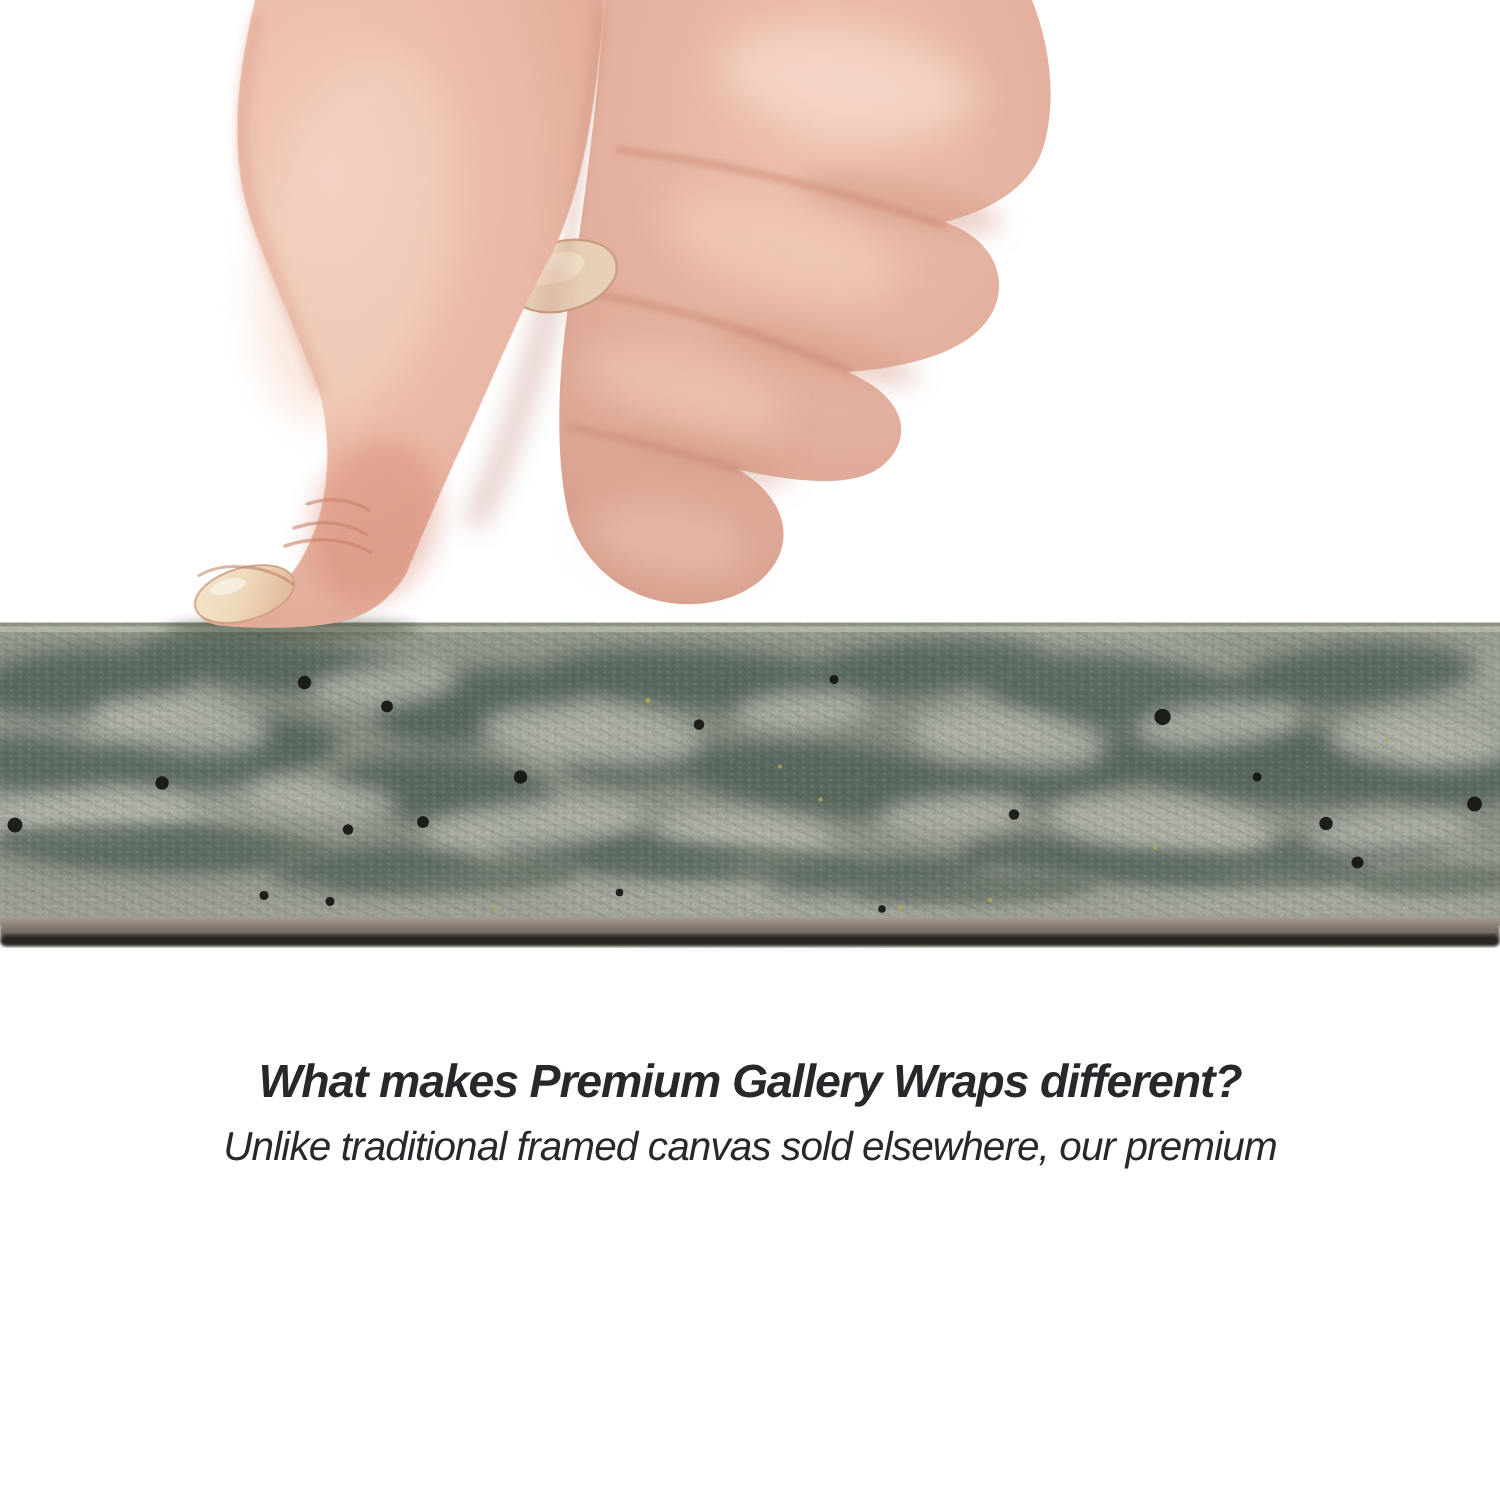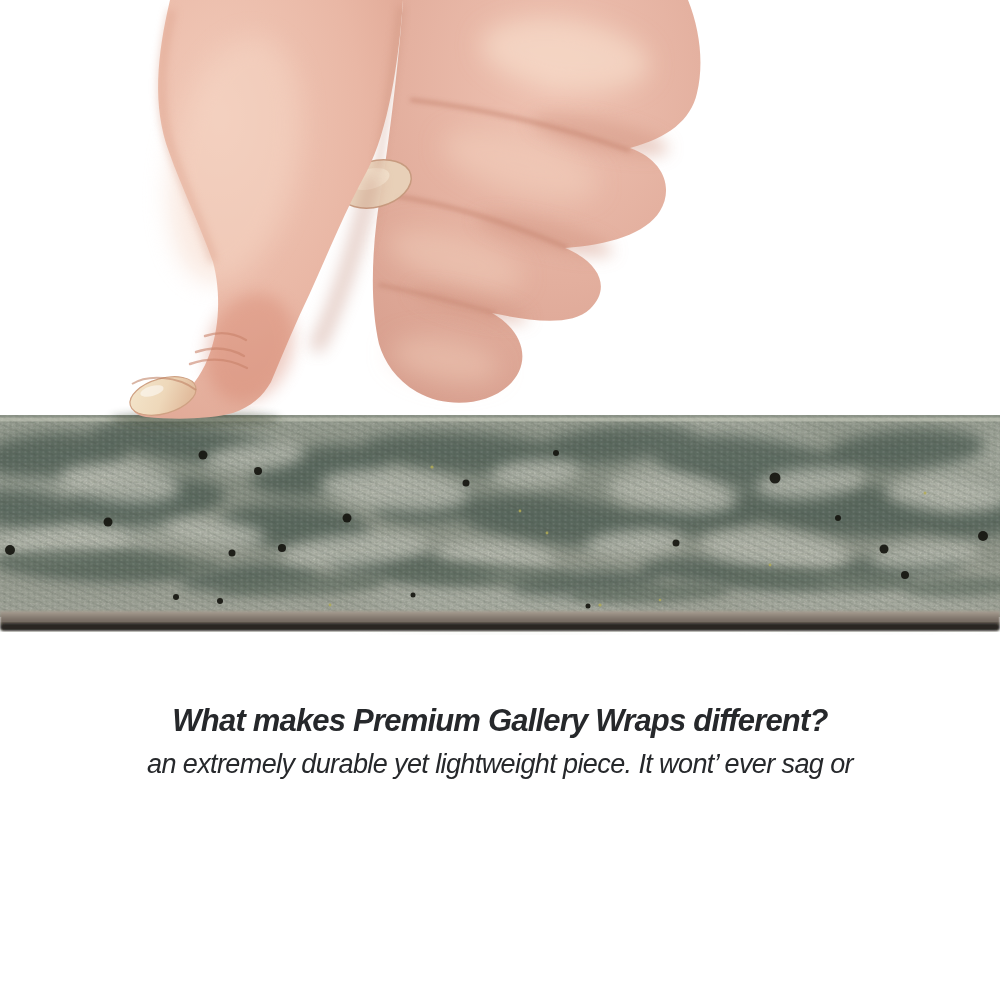--- a/index.html
+++ b/index.html
@@ -275,17 +275,17 @@
         <ellipse cx="163" cy="396" rx="34" ry="17.5" fill="url(#nailGrad)" stroke="#cfa183" stroke-width="1.2" transform="rotate(-16 163 396)"></ellipse>
         <path d="M 132 384 C 148 374 178 376 196 390" stroke="#c08468" stroke-width="2" fill="none" opacity="0.6"></path>
         <ellipse cx="152" cy="391" rx="12" ry="5" fill="#ffffff" opacity="0.5" transform="rotate(-16 152 391)"></ellipse>
       </g>
     </g>
   </svg>
 
   <div class="copy">
     <div class="heading">What makes Premium Gallery Wraps different?</div>
     <div>
-        <div class="body-line">an extremely durable yet lightweight piece. It wont’ ever sag or</div>
+        <div class="body-line">Unlike traditional framed canvas sold elsewhere, our premium</div>
       </div>
   </div>
 
 </div>
 
 </body></html>

